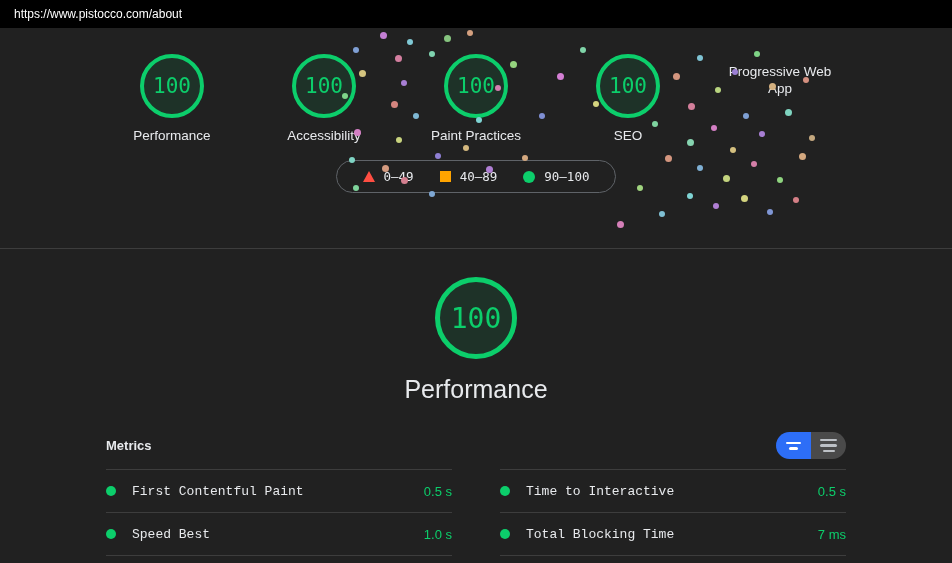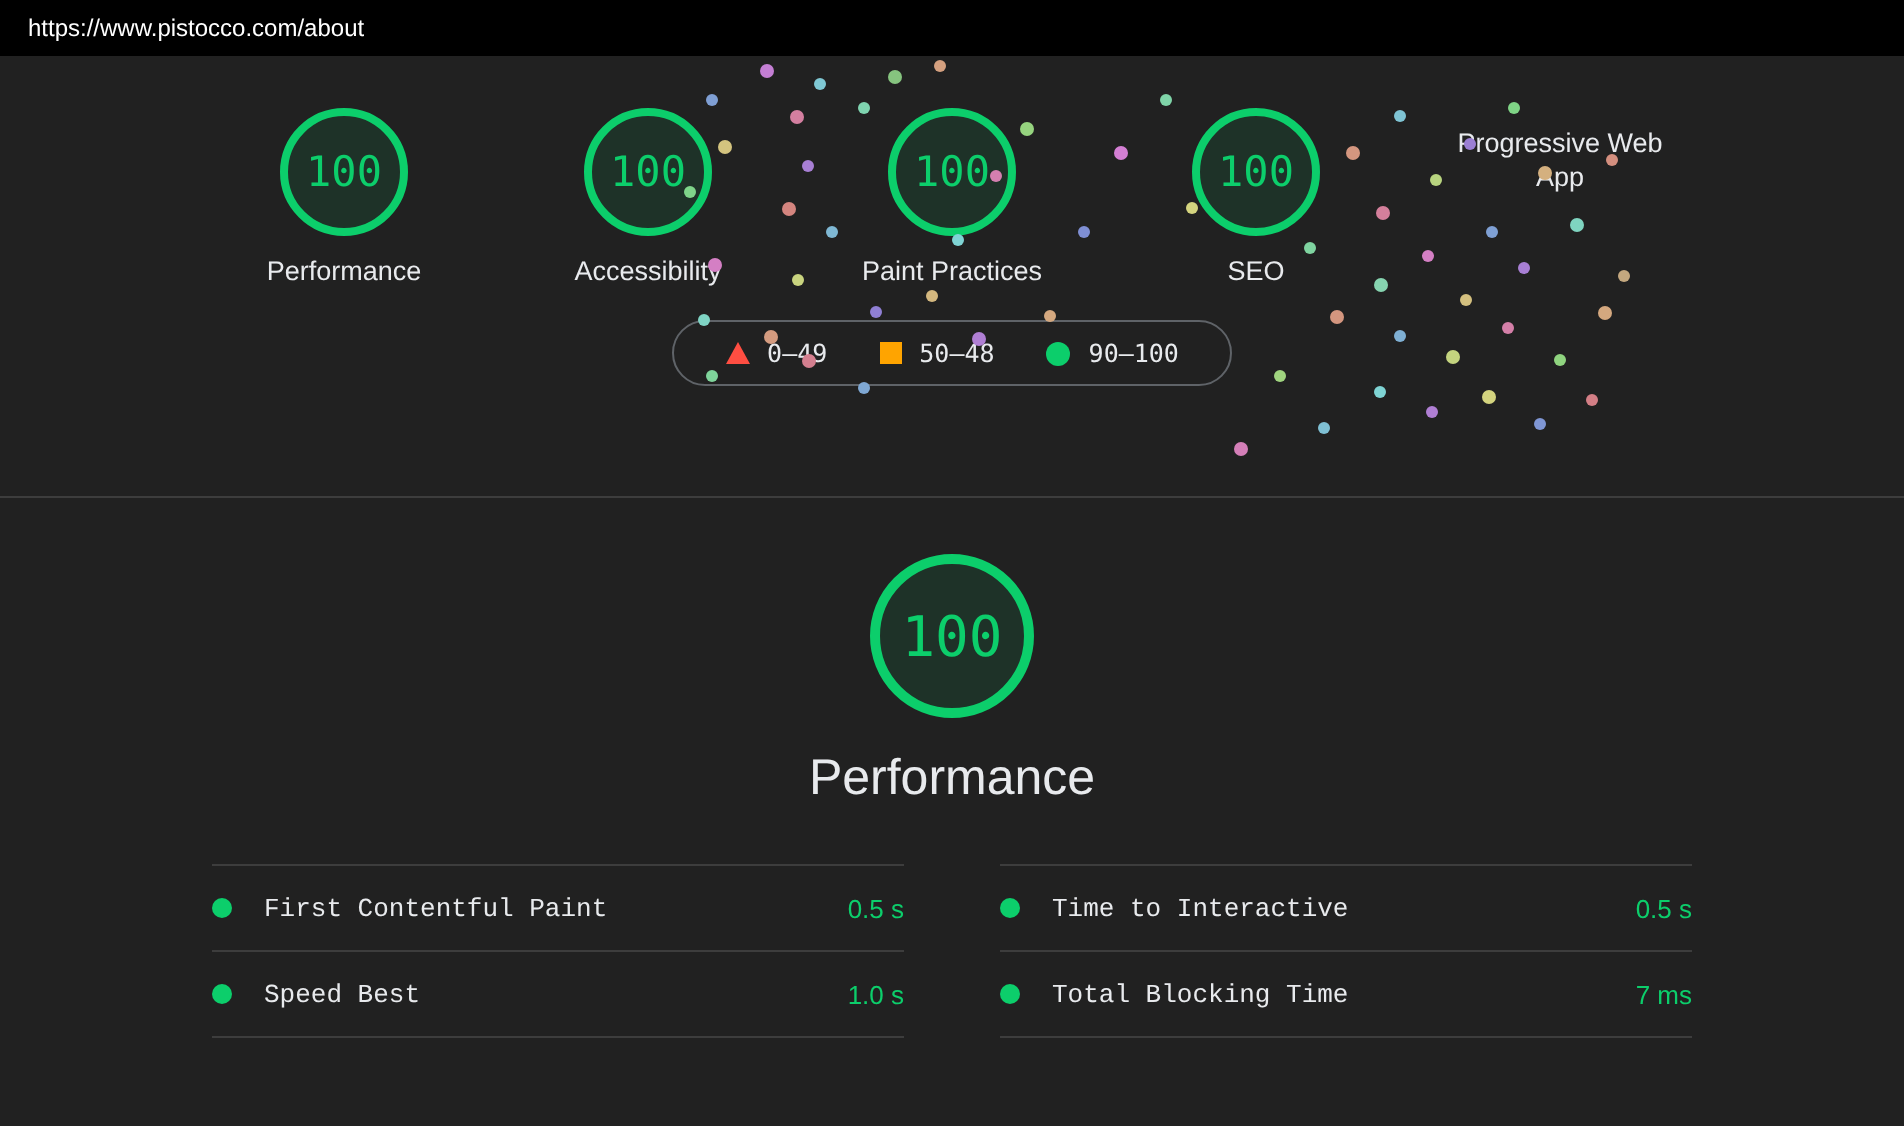--- a/index.html
+++ b/index.html
@@ -416,21 +416,21 @@
     </div>
 
     <div class="legend-wrap">
       <div class="legend">
         <div class="legend-item">
           <span class="sw-tri"></span>
           <span>0–49</span>
         </div>
         <div class="legend-item">
           <span class="sw-sq"></span>
-          <span>50–48</span>
+          <span>40–89</span>
         </div>
         <div class="legend-item">
           <span class="sw-ci"></span>
           <span>90–100</span>
         </div>
       </div>
     </div>
 
   </div>
 
@@ -438,20 +438,34 @@
 
     <div class="cat-gauge">
       <div class="big-ring">
         <span>100</span>
       </div>
       <div class="cat-title">Performance</div>
     </div>
 
     <div class="metrics">
 
+      <div class="metrics-head">
+        <div class="metrics-title">Metrics</div>
+        <div class="toggle">
+          <div class="toggle-btn active">
+            <i></i>
+            <i></i>
+          </div>
+          <div class="toggle-btn inactive">
+            <i></i>
+            <i></i>
+            <i></i>
+          </div>
+        </div>
+      </div>
 
       <div class="metric-cols">
 
         <div class="metric-col">
           <div class="metric-row">
             <span class="metric-dot" style="background: rgb(12, 206, 107);"></span>
             <span class="metric-name">First Contentful Paint</span>
             <span class="metric-value" style="color: rgb(12, 206, 107);">0.5 s</span>
           </div>
           <div class="metric-row">

